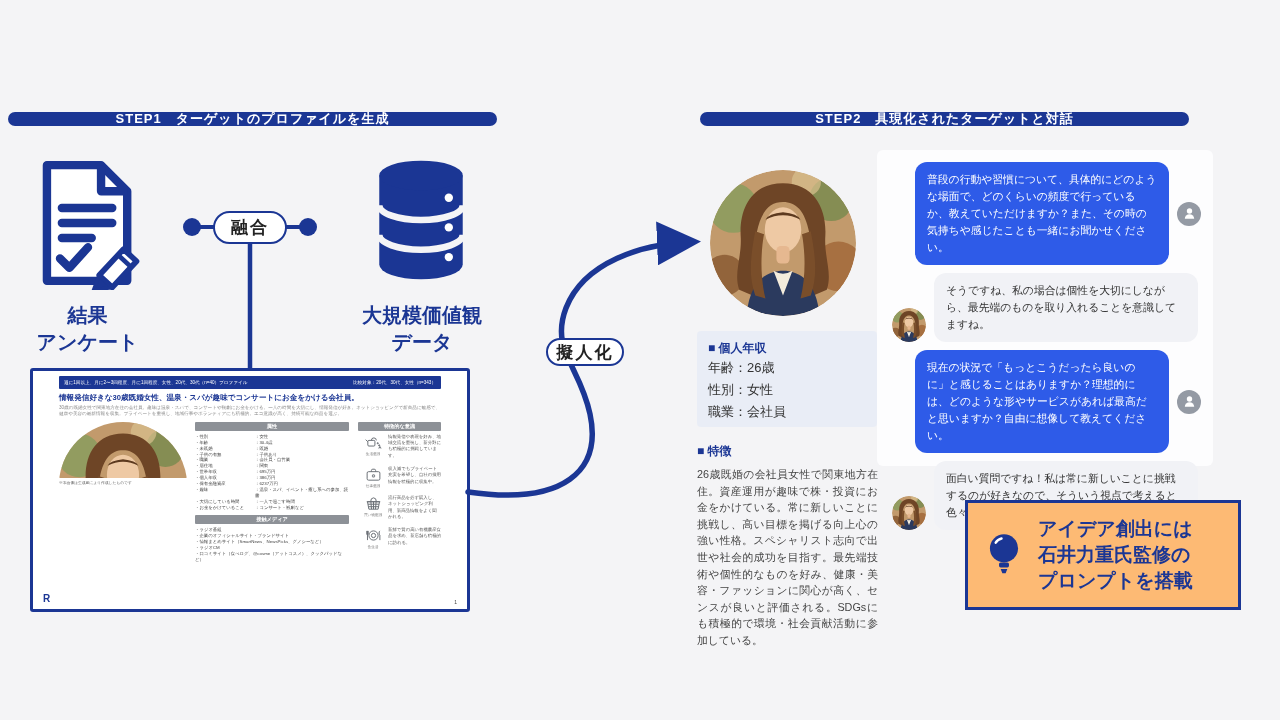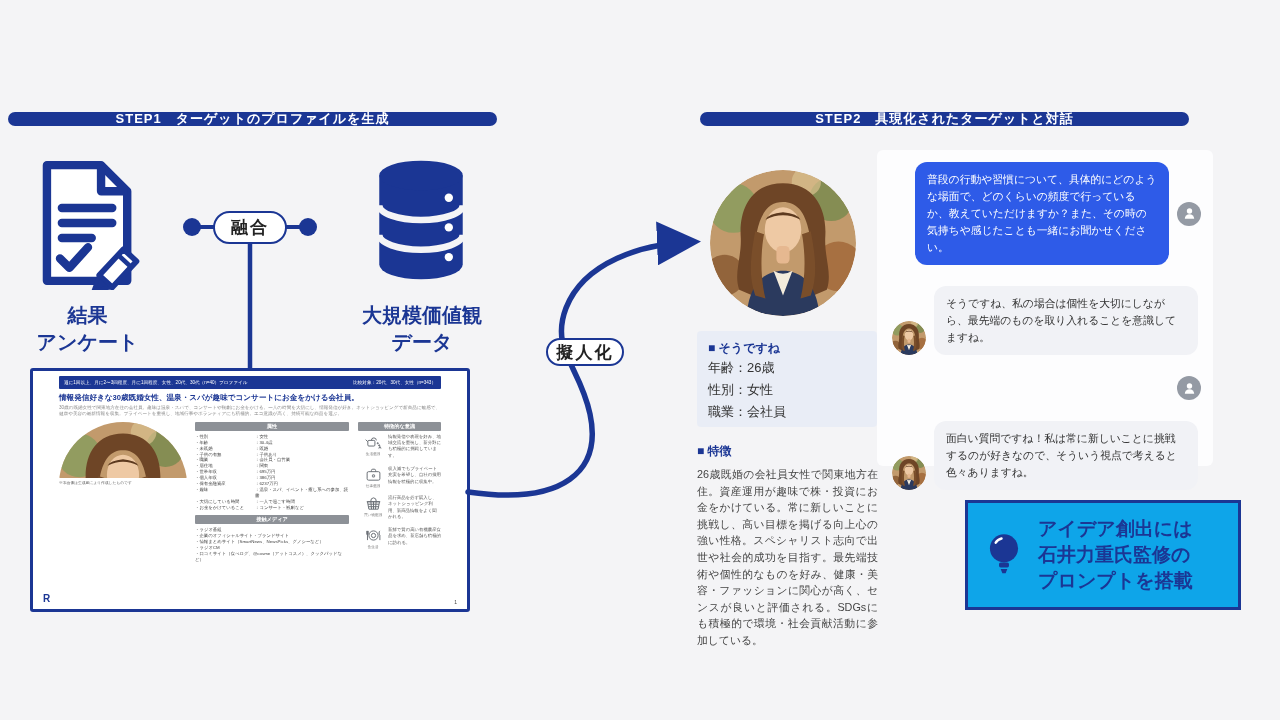--- a/index.html
+++ b/index.html
@@ -65,38 +65,38 @@
   
   #basic-panel { position:absolute; left:697px; top:331px; width:180px; height:96px; background:#e9edf6; border-radius:4px; padding:9px 11px; }
   .sec-header { color:#1b3694; font-weight:bold; font-size:12px; }
   .basic-row { font-size:13px; color:#333; line-height:22px; }
   #feature-sec { position:absolute; left:697px; top:443px; width:181px; }
   #feature-sec .sec-header { margin-bottom:6px; }
   .feature-text { font-size:10.8px; line-height:16.6px; color:#444; text-align:justify; }
 
   
   #chat-panel { position:absolute; left:877px; top:150px; width:336px; height:316px; background:#fdfdfe; border-radius:6px; padding:12px 12px 10px 12px; }
-  .chat-row { display:flex; align-items:center; margin-bottom:21px; }
+  .chat-row { display:flex; align-items:center; margin-bottom:8px; }
   .chat-row.right { justify-content:flex-end; }
   .chat-row.left  { justify-content:center; }
   .bubble { font-size:10.8px; line-height:17px; padding:9px 12px; border-radius:12px; }
   .bubble.blue { background:#2e5be8; color:#fff; max-width:254px; }
   .bubble.gray { background:#f1f2f6; color:#333; max-width:264px; }
   .avatar-gray { width:24px; height:24px; border-radius:50%; background:#949aa4; flex:none; margin-left:8px;
                  display:flex; align-items:center; justify-content:center; }
   .avatar-gray svg { width:15px; height:15px; }
   .avatar-photo { width:34px; height:34px; border-radius:50%; overflow:hidden; flex:none; margin-right:8px; align-self:flex-end; }
   .avatar-photo svg { width:34px; height:34px; display:block; }
   #consult-row { display:flex; justify-content:flex-end; margin-top:2px; }
   #consult-btn { background:#17ab3c; color:#fff; border:none; border-radius:13px; height:25px; padding:0 12px;
                  font-size:11px; font-weight:bold; display:flex; align-items:center; gap:5px; cursor:pointer; font-family:"Liberation Sans",sans-serif; }
   #consult-btn svg { width:12px; height:12px; }
 
   
-  #idea-box { position:absolute; left:965px; top:500px; width:276px; height:110px; background:#0ea5e9;
+  #idea-box { position:absolute; left:965px; top:500px; width:276px; height:110px; background:#fdba74;
               border:3px solid #1b3694; display:flex; align-items:center; padding:0 16px; gap:14px; }
   #idea-box svg { width:40px; height:48px; flex:none; }
   .idea-text { color:#1b3694; font-weight:bold; font-size:19px; line-height:26px; }
 </style>
 </head>
 <body>
 
 <svg width="0" height="0" style="position:absolute">
   <defs>
     <clipPath id="pclip">
@@ -314,21 +314,21 @@
     <div class="doc-page">1</div>
   </div>
 
   <div id="persona-photo">
     <svg viewBox="0 0 100 100">
         <use href="#portrait"></use>
       </svg>
   </div>
 
   <div id="basic-panel">
-    <div class="sec-header">■ そうですね</div>
+    <div class="sec-header">■ 個人年収</div>
     <div class="basic-row">年齢：26歳</div>
     <div class="basic-row">性別：女性</div>
     <div class="basic-row">職業：会社員</div>
   </div>
 
   <div id="feature-sec">
     <div class="sec-header">■ 特徴</div>
     <div class="feature-text">26歳既婚の会社員女性で関東地方在住。資産運用が趣味で株・投資にお金をかけている。常に新しいことに挑戦し、高い目標を掲げる向上心の強い性格。スペシャリスト志向で出世や社会的成功を目指す。最先端技術や個性的なものを好み、健康・美容・ファッションに関心が高く、センスが良いと評価される。SDGsにも積極的で環境・社会貢献活動に参加している。</div>
   </div>
 
@@ -343,20 +343,21 @@
     </div>
     <div class="chat-row left">
       <div class="avatar-photo">
         <svg viewBox="0 0 100 100">
             <use href="#portrait"></use>
           </svg>
       </div>
       <div class="bubble gray">そうですね、私の場合は個性を大切にしながら、最先端のものを取り入れることを意識してますね。</div>
     </div>
     <div class="chat-row right">
+      <div class="bubble blue">現在の状況で「もっとこうだったら良いのに」と感じることはありますか？理想的には、どのような形やサービスがあれば最高だと思いますか？自由に想像して教えてください。</div>
       <div class="avatar-gray">
         <svg viewBox="0 0 24 24">
             <use href="#person-glyph"></use>
           </svg>
       </div>
     </div>
     <div class="chat-row left">
       <div class="avatar-photo">
         <svg viewBox="0 0 100 100">
             <use href="#portrait"></use>

